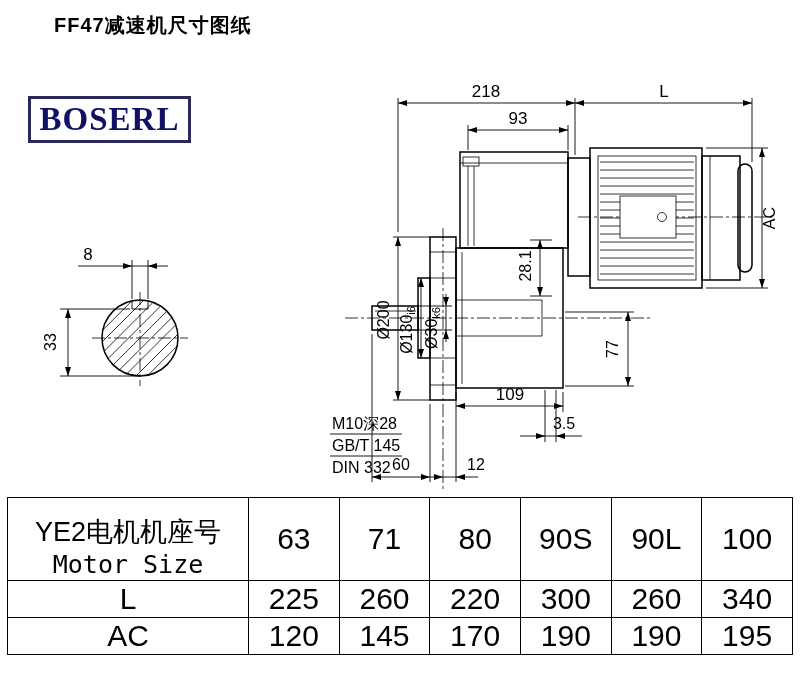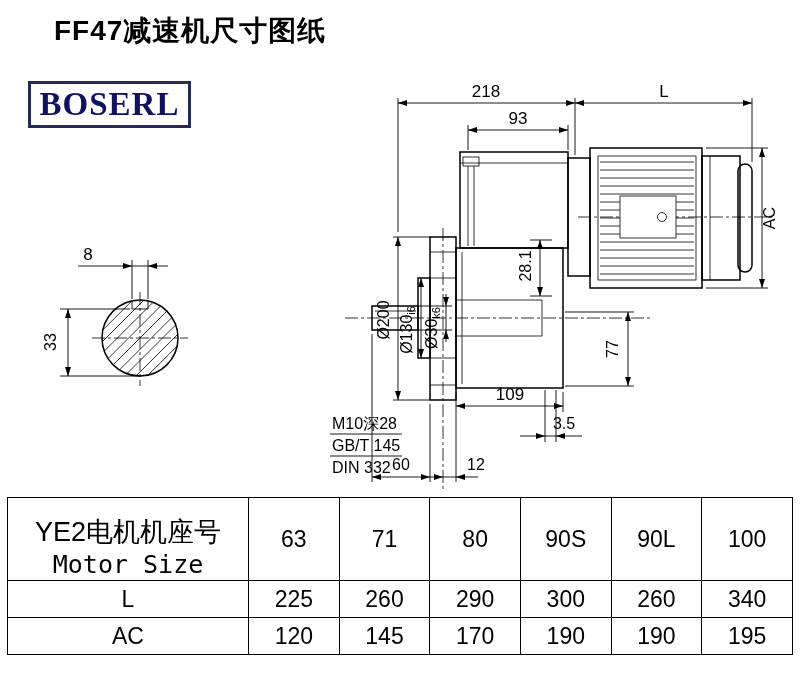--- a/index.html
+++ b/index.html
@@ -3,24 +3,24 @@
 <meta charset="utf-8">
 <style>
   * { margin:0; padding:0; box-sizing:border-box; }
   html,body { background:#fff; }
   body {
     width:800px; height:676px; position:relative; overflow:hidden;
     font-family:"Liberation Sans", sans-serif; color:#000;
   }
   .page-title {
     position:absolute; left:54px; top:12px;
-    font-size:28px; font-weight:bold; letter-spacing:1px;
+    font-size:20px; font-weight:bold; letter-spacing:1px;
   }
   .logo-box {
-    position:absolute; left:28px; top:81px; width:163px; height:47px;
+    position:absolute; left:28px; top:96px; width:163px; height:47px;
     border:3px solid #2a2a5a; display:flex; align-items:center; justify-content:center;
     background:#fff;
   }
   .logo-text {
     font-family:"Liberation Serif", serif; font-weight:bold;
     font-size:33px; color:#101066; letter-spacing:1px; line-height:1;
   }
   svg.drawing { position:absolute; left:0; top:0; }
 
   
@@ -39,21 +39,21 @@
   .size-table {
     position:absolute; left:7px; top:497px; width:786px;
     border-collapse:collapse; table-layout:fixed; background:#fff;
   }
   .size-table td { border:1.5px solid #000; text-align:center; vertical-align:middle; }
   .c0 { width:241px; }
   .h-row { height:64px; }
   .d-row { height:37px; }
   .hdr-cn { font-size:27px; line-height:1.35;margin-top:16px; }
   .hdr-en { font-size:25px; font-family:"DejaVu Sans Mono", monospace; line-height:1.2; }
-  .size-col, .row-label, .cell-val { font-size:23px; }
+  .size-col, .row-label, .cell-val { font-size:30px; }
 </style>
 </head>
 <body>
 
 <div class="page-title">FF47减速机尺寸图纸</div>
 
 <div class="logo-box">
   <span class="logo-text">BOSERL</span>
 </div>
 
@@ -286,21 +286,21 @@
       <td class="size-col">71</td>
       <td class="size-col">80</td>
       <td class="size-col">90S</td>
       <td class="size-col">90L</td>
       <td class="size-col">100</td>
     </tr>
     <tr class="d-row">
       <td class="row-label">L</td>
       <td class="cell-val">225</td>
       <td class="cell-val">260</td>
-      <td class="cell-val">290</td>
+      <td class="cell-val">220</td>
       <td class="cell-val">300</td>
       <td class="cell-val">260</td>
       <td class="cell-val">340</td>
     </tr>
     <tr class="d-row">
       <td class="row-label">AC</td>
       <td class="cell-val">120</td>
       <td class="cell-val">145</td>
       <td class="cell-val">170</td>
       <td class="cell-val">190</td>

